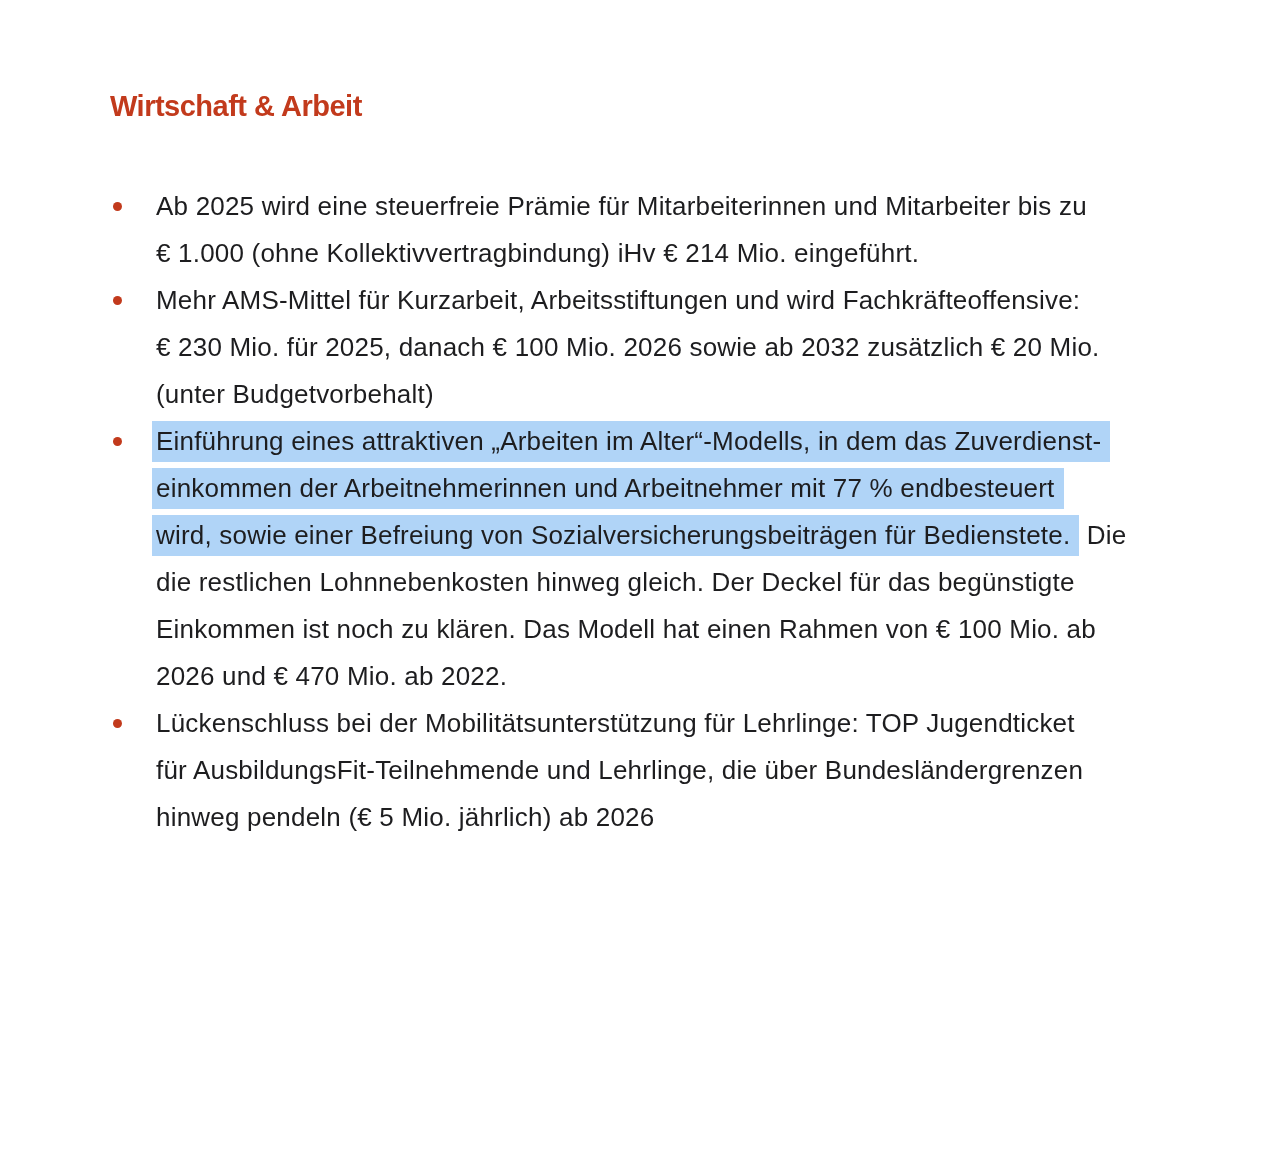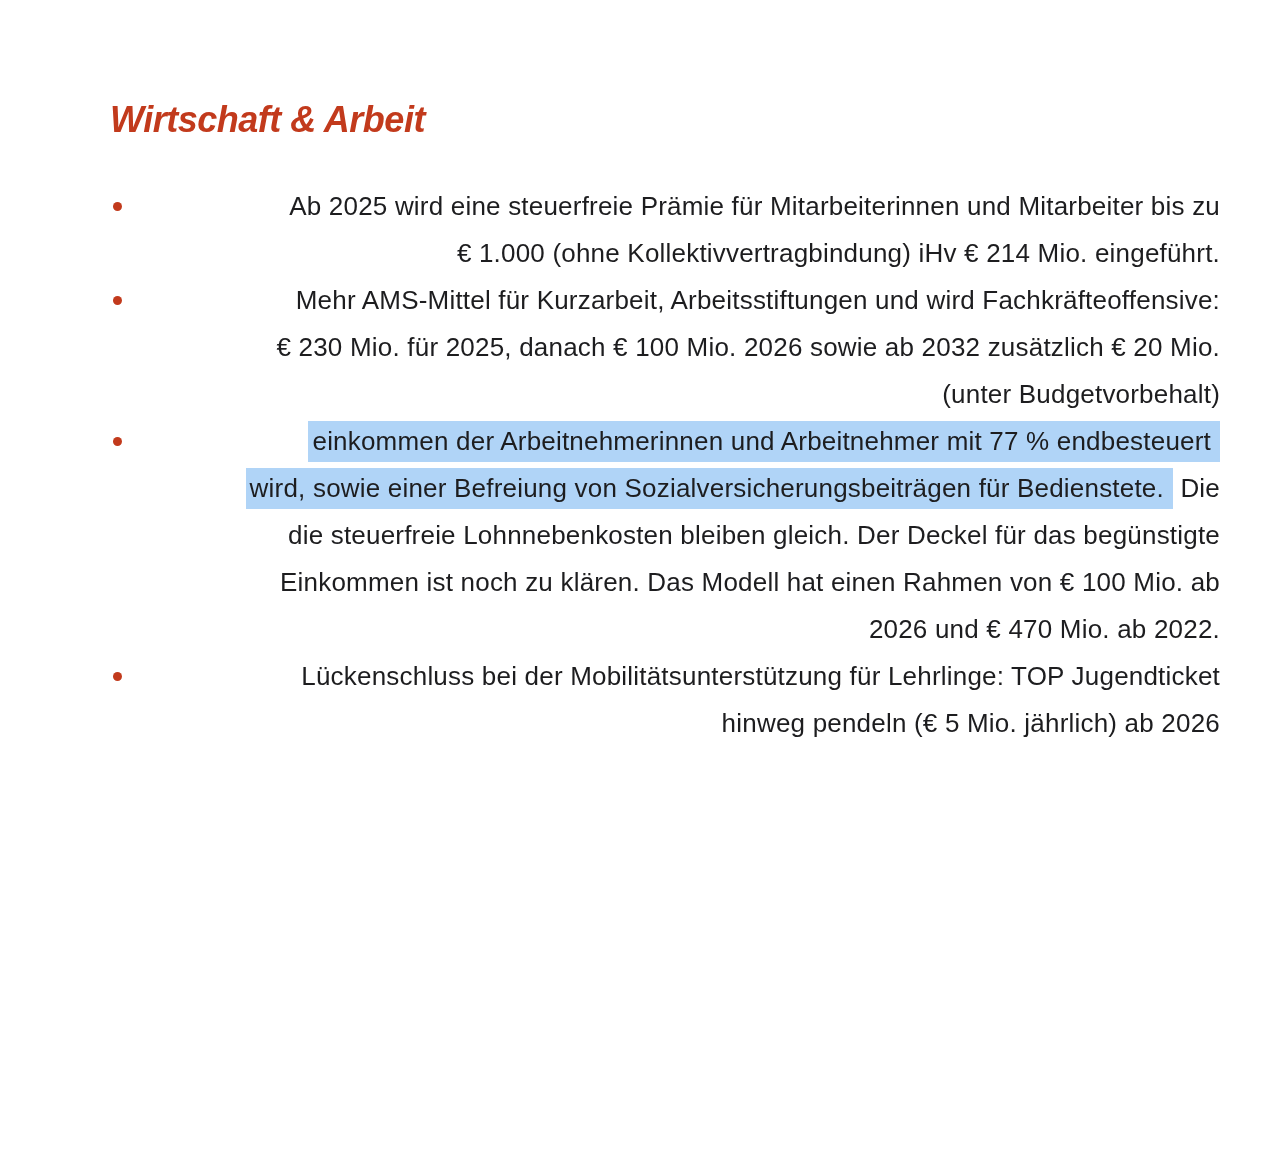--- a/index.html
+++ b/index.html
@@ -17,28 +17,27 @@
     overflow:hidden;
     position:relative;
   }
   .page{
     position:absolute;
     inset:0;
   }
   h1.heading{
     position:absolute;
     left:110px;
-    top:98px;
-    font-size:36px;
+    top:84px;
+    font-size:29px;
     line-height:44px;
     font-weight:700;
     letter-spacing:-0.5px;
     color:var(--accent);
     white-space:nowrap;
-    font-style:italic;
   }
   .bullet-list{
     position:absolute;
     left:110px;
     top:183px;
     width:1110px;
   }
   .bullet{
     position:relative;
     padding-left:46px;
@@ -50,21 +49,20 @@
     width:9px;
     height:9px;
     border-radius:50%;
     background:var(--accent);
   }
   .line{
     height:47px;
     line-height:47px;
     font-size:26px;
     white-space:nowrap;
-    text-align:right;
   }
   .seg{
     letter-spacing:0.2px;
   }
   .hl{
     background:var(--hl);
     padding:5px 9px 6px 4px;
     margin-left:-4px;
   }
 </style>
@@ -85,28 +83,30 @@
 
     <div class="bullet">
       <span class="dot"></span>
       <div class="line"><span class="seg">Mehr AMS-Mittel für Kurzarbeit, Arbeitsstiftungen und wird Fachkräfteoffensive:</span></div>
       <div class="line"><span class="seg">€ 230 Mio. für 2025, danach € 100 Mio. 2026 sowie ab 2032 zusätzlich € 20 Mio.</span></div>
       <div class="line"><span class="seg">(unter Budgetvorbehalt)</span></div>
     </div>
 
     <div class="bullet">
       <span class="dot"></span>
+      <div class="line"><span class="seg hl">Einführung eines attraktiven „Arbeiten im Alter“-Modells, in dem das Zuverdienst-</span></div>
       <div class="line"><span class="seg hl">einkommen der Arbeitnehmerinnen und Arbeitnehmer mit 77 % endbesteuert</span></div>
       <div class="line"><span class="seg hl">wird, sowie einer Befreiung von Sozialversicherungsbeiträgen für Bedienstete.</span><span class="seg"> Die</span></div>
-      <div class="line"><span class="seg">die steuerfreie Lohnnebenkosten bleiben gleich. Der Deckel für das begünstigte</span></div>
+      <div class="line"><span class="seg">die restlichen Lohnnebenkosten hinweg gleich. Der Deckel für das begünstigte</span></div>
       <div class="line"><span class="seg">Einkommen ist noch zu klären. Das Modell hat einen Rahmen von € 100 Mio. ab</span></div>
       <div class="line"><span class="seg">2026 und € 470 Mio. ab 2022.</span></div>
     </div>
 
 
     <div class="bullet">
       <span class="dot"></span>
       <div class="line"><span class="seg">Lückenschluss bei der Mobilitätsunterstützung für Lehrlinge: TOP Jugendticket</span></div>
+      <div class="line"><span class="seg">für AusbildungsFit-Teilnehmende und Lehrlinge, die über Bundesländergrenzen</span></div>
       <div class="line"><span class="seg">hinweg pendeln (€ 5 Mio. jährlich) ab 2026</span></div>
     </div>
 
   </section>
 </main>
 
 </body></html>

